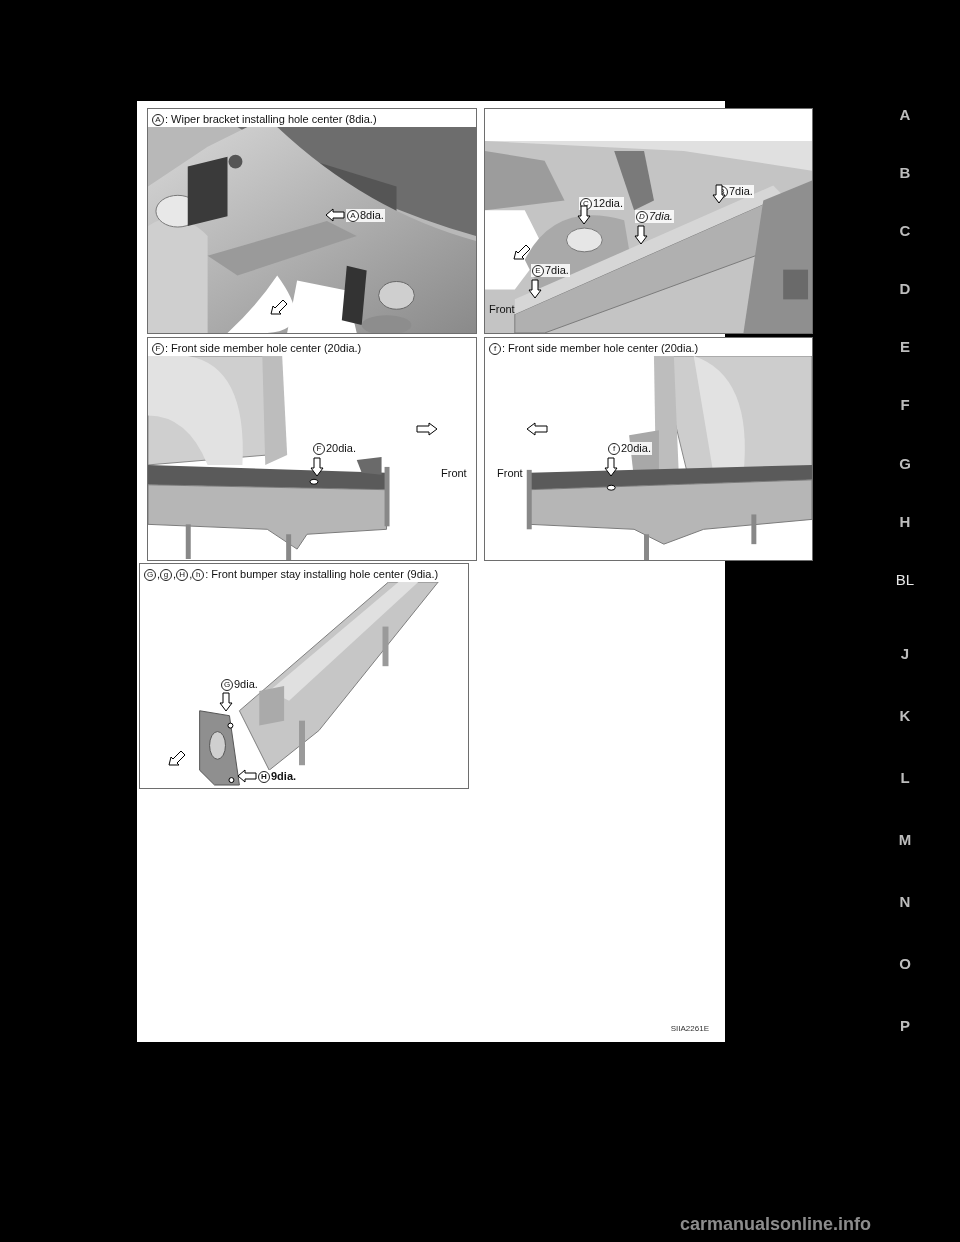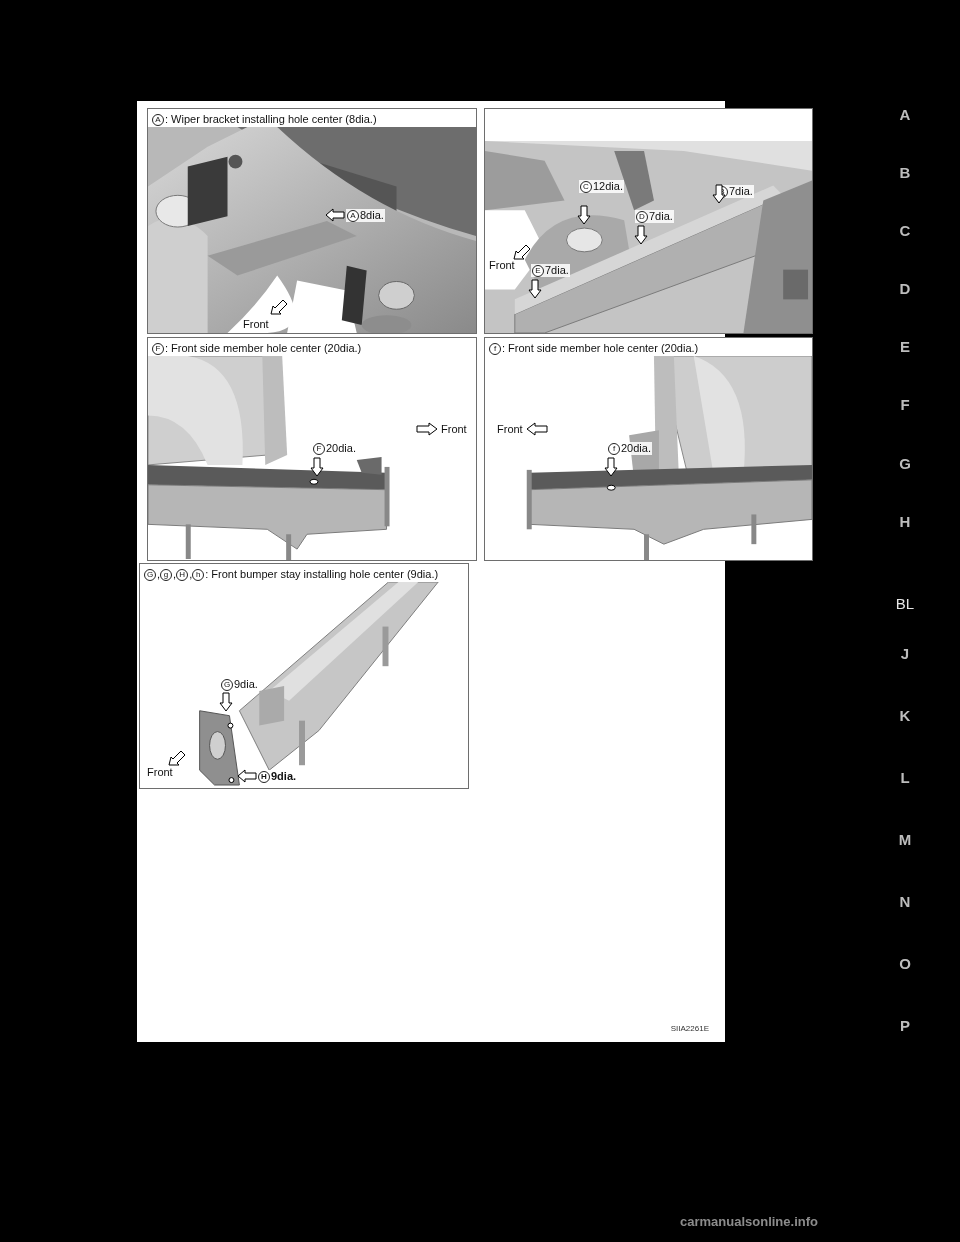--- a/index.html
+++ b/index.html
@@ -25,36 +25,36 @@
       border-radius: 50%; font-size: 8px; line-height: 10px; text-align: center;
       vertical-align: 1px; margin-right: 1px; background: #fff;
     }
     .photo { position: absolute; left: 0; right: 0; bottom: 0; z-index: 1; }
     .photo svg { width: 100%; height: 100%; display: block; }
     .lbl {
       position: absolute; font-size: 11px; color: #111; white-space: nowrap; z-index: 4;
       background: rgba(255,255,255,0.85); padding: 0 1px; line-height: 13px;
     }
     .front-lbl {
-      position: absolute; font-size: 11px; color: #111; z-index: 4; white-space: nowrap;
+      position: absolute; font-size: 11px; color: #111; z-index: 4; white-space: nowrap; margin-top: 44px;
     }
     .arrow { position: absolute; z-index: 4; }
     .code {
       position: absolute; right: 16px; bottom: 9px; font-size: 8px; color: #333;
     }
     .side-index {
       position: absolute; left: 880px; top: 100px; width: 50px;
     }
     .side-index .tab {
       position: absolute; left: 0; width: 50px; text-align: center;
       font-size: 15px; font-weight: bold; color: #bdbdbd;
     }
     .side-index .tab.current { font-weight: normal; color: #e6e6e6; font-size: 15px; }
     .watermark {
-      position: absolute; left: 680px; top: 1214px; font-size: 13px; font-weight: bold;
+      position: absolute; left: 680px; top: 1214px; font-size: 18px; font-weight: bold;
       color: #8c8c8c;
     }
   </style>
 </head>
 <body>
 
 <div class="page">
 
   <div class="panel" style="left:10px; top:7px; width:330px; height:226px;">
     <div class="caption">
@@ -113,27 +113,27 @@
         <rect x="300" y="130" width="25" height="30" fill="#6a6a6a"></rect>
         <path d="M130 10 L160 10 L170 60 L150 70 Z" fill="#7a7a7a"></path>
       </svg>
     </div>
     <div class="lbl" style="left:230px; top:61px;margin-top:15px;"><span class="circ">B</span><span>7dia.</span></div>
     <div class="arrow" style="left:227px; top:75px;">
       <svg width="14" height="20" viewBox="0 0 14 20">
           <path d="M4 1 L10 1 L10 11 L13 11 L7 19 L1 11 L4 11 Z" fill="#fff" stroke="#000"></path>
         </svg>
     </div>
-    <div class="lbl" style="left:94px; top:71px;"><span class="circ">C</span><span>12dia.</span></div>
+    <div class="lbl" style="left:94px; top:88px;"><span class="circ">C</span><span>12dia.</span></div>
     <div class="arrow" style="left:92px; top:96px;">
       <svg width="14" height="20" viewBox="0 0 14 20">
           <path d="M4 1 L10 1 L10 11 L13 11 L7 19 L1 11 L4 11 Z" fill="#fff" stroke="#000"></path>
         </svg>
     </div>
-    <div class="lbl" style="left:150px; top:101px;"><span class="circ">D</span><span>7dia.</span></div>
+    <div class="lbl" style="left:150px; top:101px;font-style:italic;"><span class="circ">D</span><span>7dia.</span></div>
     <div class="arrow" style="left:149px; top:116px;">
       <svg width="14" height="20" viewBox="0 0 14 20">
           <path d="M4 1 L10 1 L10 11 L13 11 L7 19 L1 11 L4 11 Z" fill="#fff" stroke="#000"></path>
         </svg>
     </div>
     <div class="lbl" style="left:46px; top:155px;"><span class="circ">E</span><span>7dia.</span></div>
     <div class="arrow" style="left:43px; top:170px;">
       <svg width="14" height="20" viewBox="0 0 14 20">
           <path d="M4 1 L10 1 L10 11 L13 11 L7 19 L1 11 L4 11 Z" fill="#fff" stroke="#000"></path>
         </svg>
@@ -255,21 +255,21 @@
 
 <div class="side-index">
   <div class="tab" style="top:6px;">A</div>
   <div class="tab" style="top:64px;">B</div>
   <div class="tab" style="top:122px;">C</div>
   <div class="tab" style="top:180px;">D</div>
   <div class="tab" style="top:238px;">E</div>
   <div class="tab" style="top:296px;">F</div>
   <div class="tab" style="top:355px;">G</div>
   <div class="tab" style="top:413px;">H</div>
-  <div class="tab current" style="top:471px;margin-top:24px;">BL</div>
+  <div class="tab current" style="top:471px;">BL</div>
   <div class="tab" style="top:545px;">J</div>
   <div class="tab" style="top:607px;">K</div>
   <div class="tab" style="top:669px;">L</div>
   <div class="tab" style="top:731px;">M</div>
   <div class="tab" style="top:793px;">N</div>
   <div class="tab" style="top:855px;">O</div>
   <div class="tab" style="top:917px;">P</div>
 </div>
 
 <div class="watermark">carmanualsonline.info</div>

